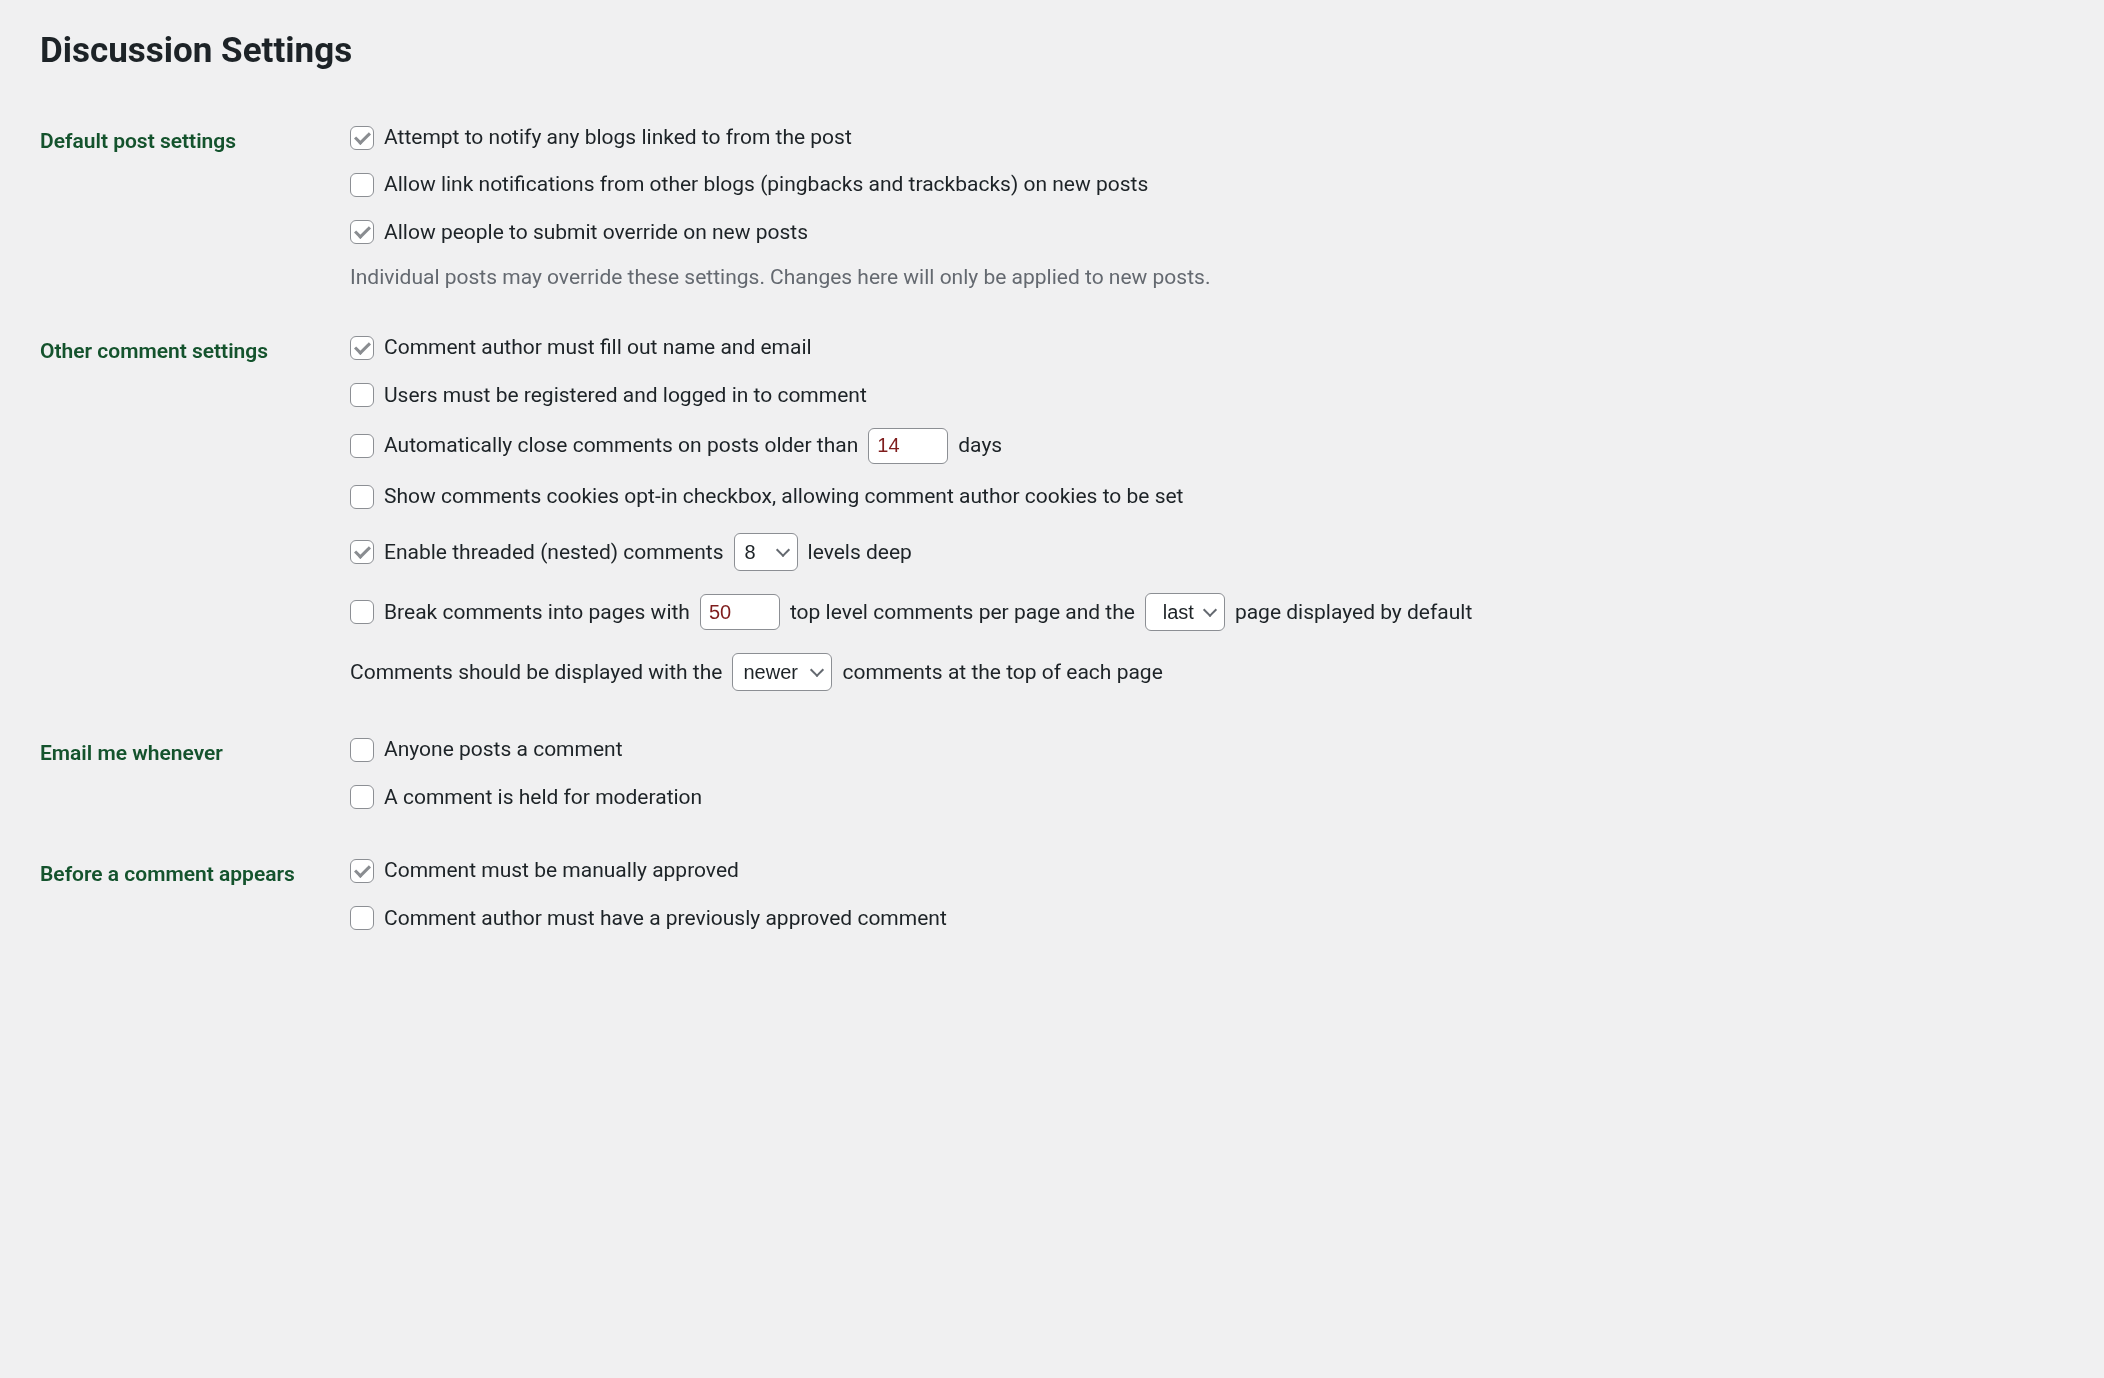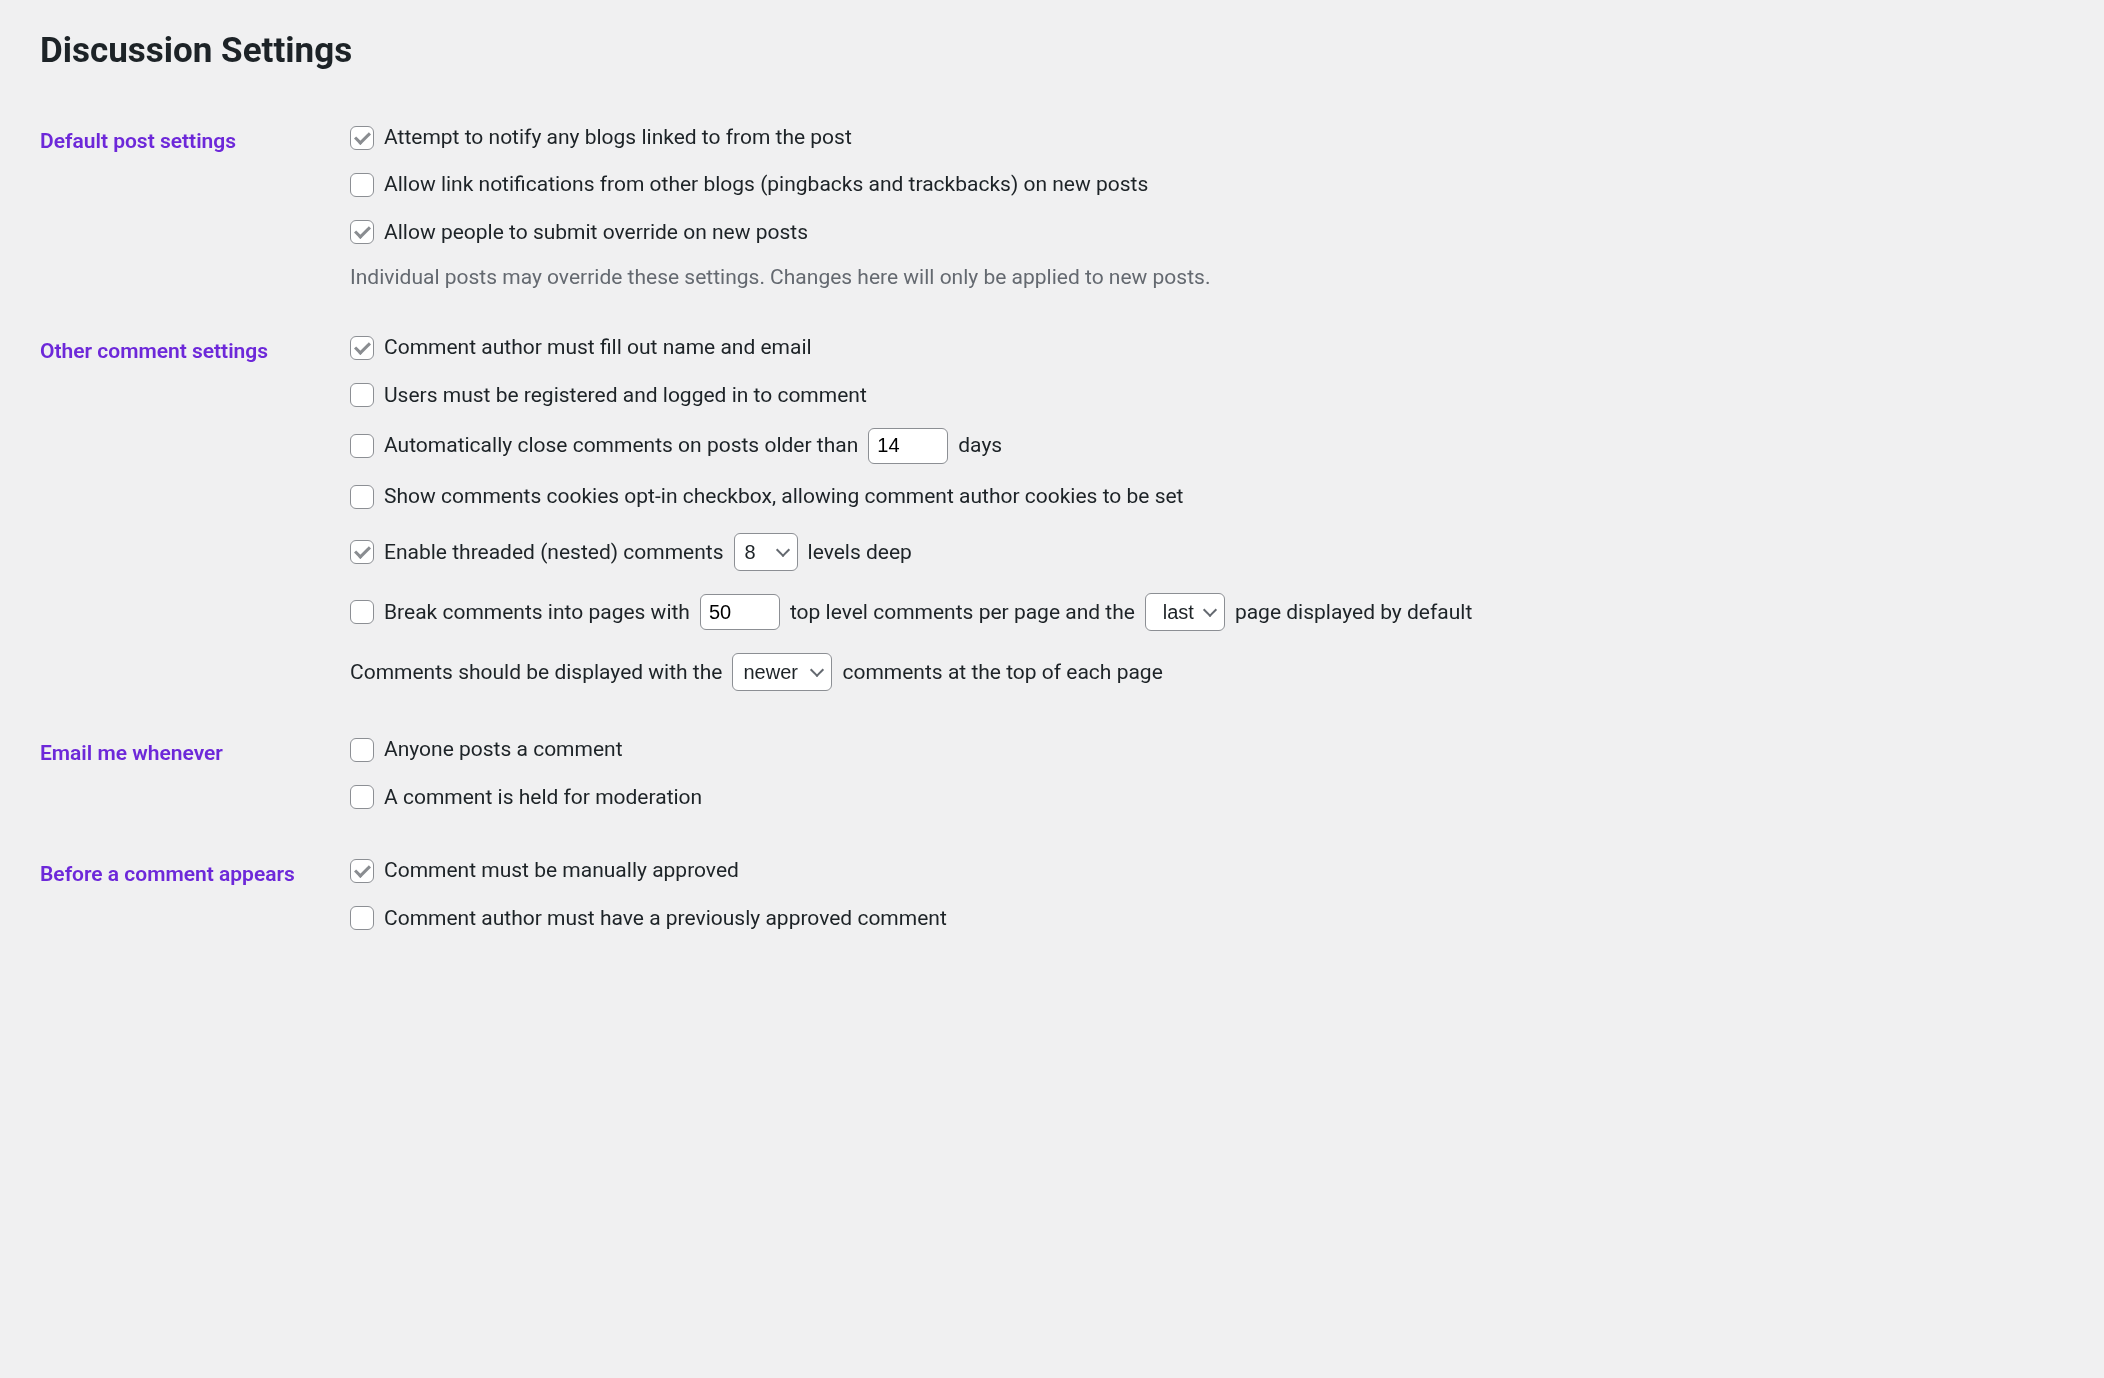--- a/index.html
+++ b/index.html
@@ -23,21 +23,21 @@
     border-collapse: collapse;
     width: 100%;
   }
   table.form-table > tbody > tr > th {
     text-align: left;
     vertical-align: top;
     width: 300px;
     padding: 28px 10px 28px 0;
     font-size: 21px;
     font-weight: 600;
-    color: #6d28d9;
+    color: #14532d;
   }
   table.form-table > tbody > tr > td {
     padding: 22px 10px;
     font-size: 21px;
     color: #1d2327;
     vertical-align: top;
   }
   .option-row {
     display: flex;
     align-items: center;
@@ -79,21 +79,21 @@
   }
   
   .num {
     font-size: 20px;
     padding: 3px 8px;
     border: 1px solid #8c8f94;
     border-radius: 6px;
     background: #fff;
     width: 80px;
     height: 36px;
-    color: #000000;
+    color: #7f1d1d;
   }
   
   .sel-wrap {
     position: relative;
     display: inline-block;
   }
   .sel {
     font-size: 20px;
     padding: 4px 30px 4px 10px;
     border: 1px solid #8c8f94;

